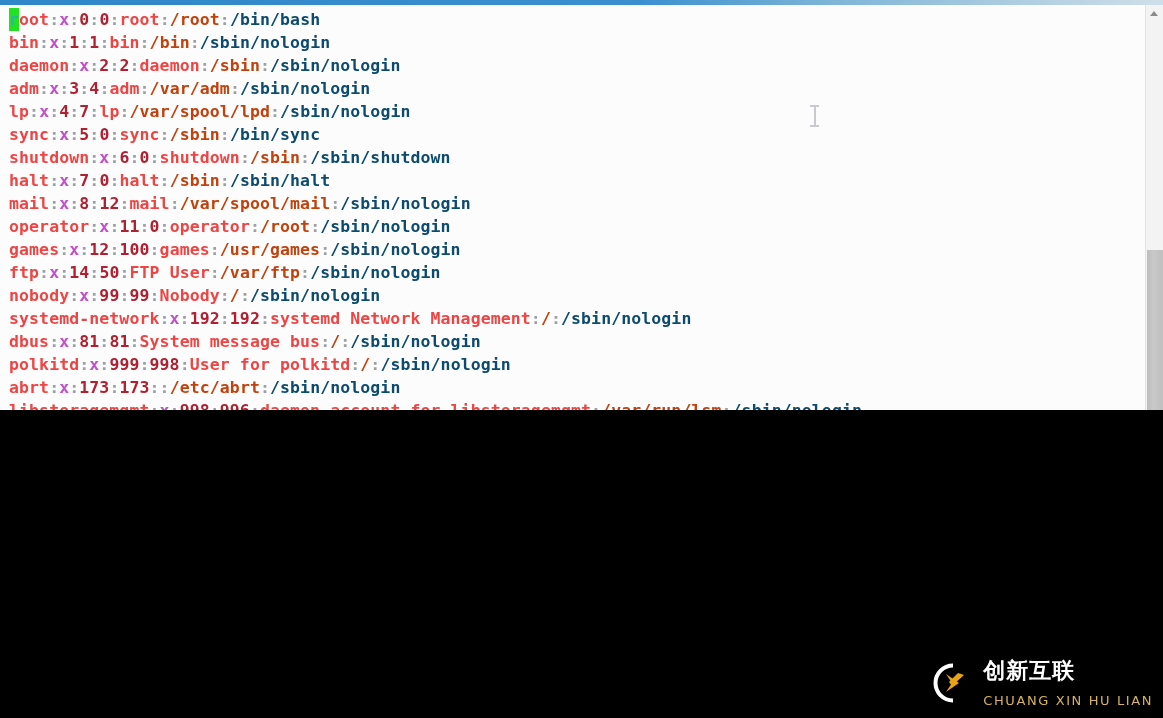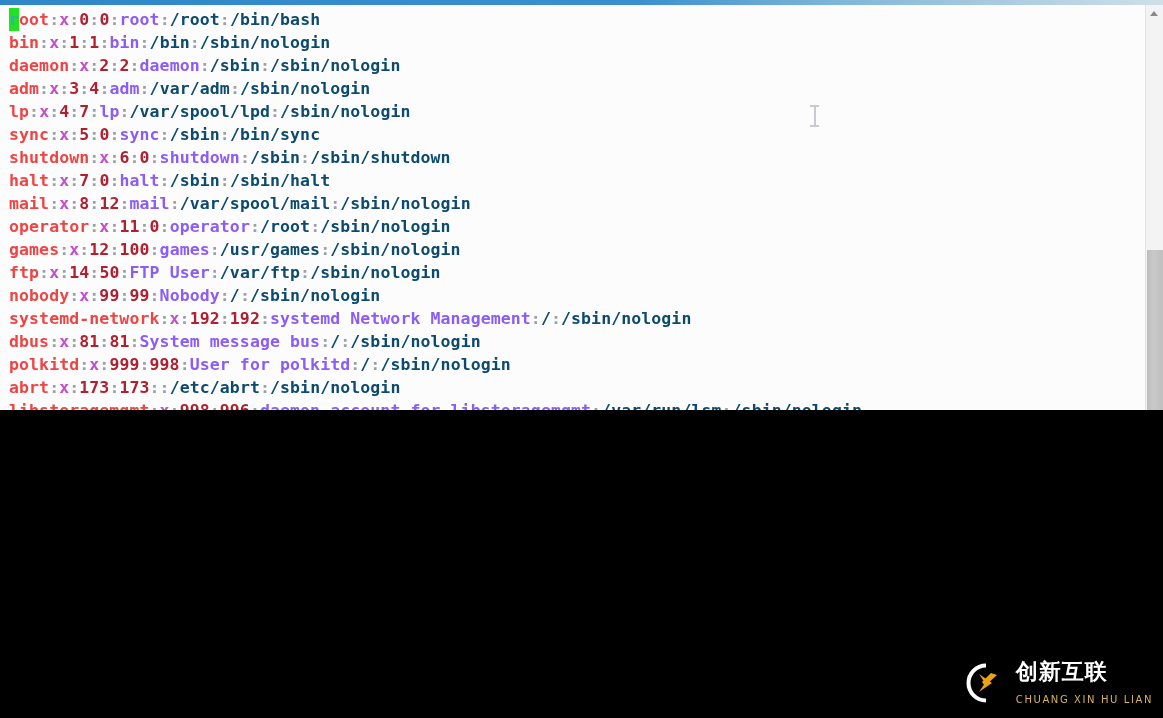--- a/index.html
+++ b/index.html
@@ -57,22 +57,22 @@
     white-space: pre;
     letter-spacing: 0.1px;
   }
 
   
   .f-user   { color: #ef4444; }
   .f-sep    { color: #9aa0a6; }
   .f-pw     { color: #c24fc9; }
   .f-uid    { color: #b02030; }
   .f-gid    { color: #b02030; }
-  .f-gecos  { color: #8b5cf6; }
-  .f-home   { color: #0c4a6e; }
+  .f-gecos  { color: #ef4444; }
+  .f-home   { color: #c2410c; }
   .f-shell  { color: #0c4a6e; }
 
   
   .cursor-cell {
     background: #22e322;
     color: #2fb3a8;
     display: inline-block;
   }
 
   
@@ -167,21 +167,21 @@
   }
   #watermark-cn {
     font-family: "DejaVu Sans", sans-serif;
     font-size: 22px;
     font-weight: bold;
     color: #ffffff;
     letter-spacing: 1px;
   }
   #watermark-py {
     font-family: "DejaVu Sans", sans-serif;
-    font-size: 10px;
+    font-size: 13px;
     color: #d8b45a;
     letter-spacing: 1.6px;
     margin-top: 12px;
   }
 </style>
 </head>
 <body>
 
 <div id="screen">
 

